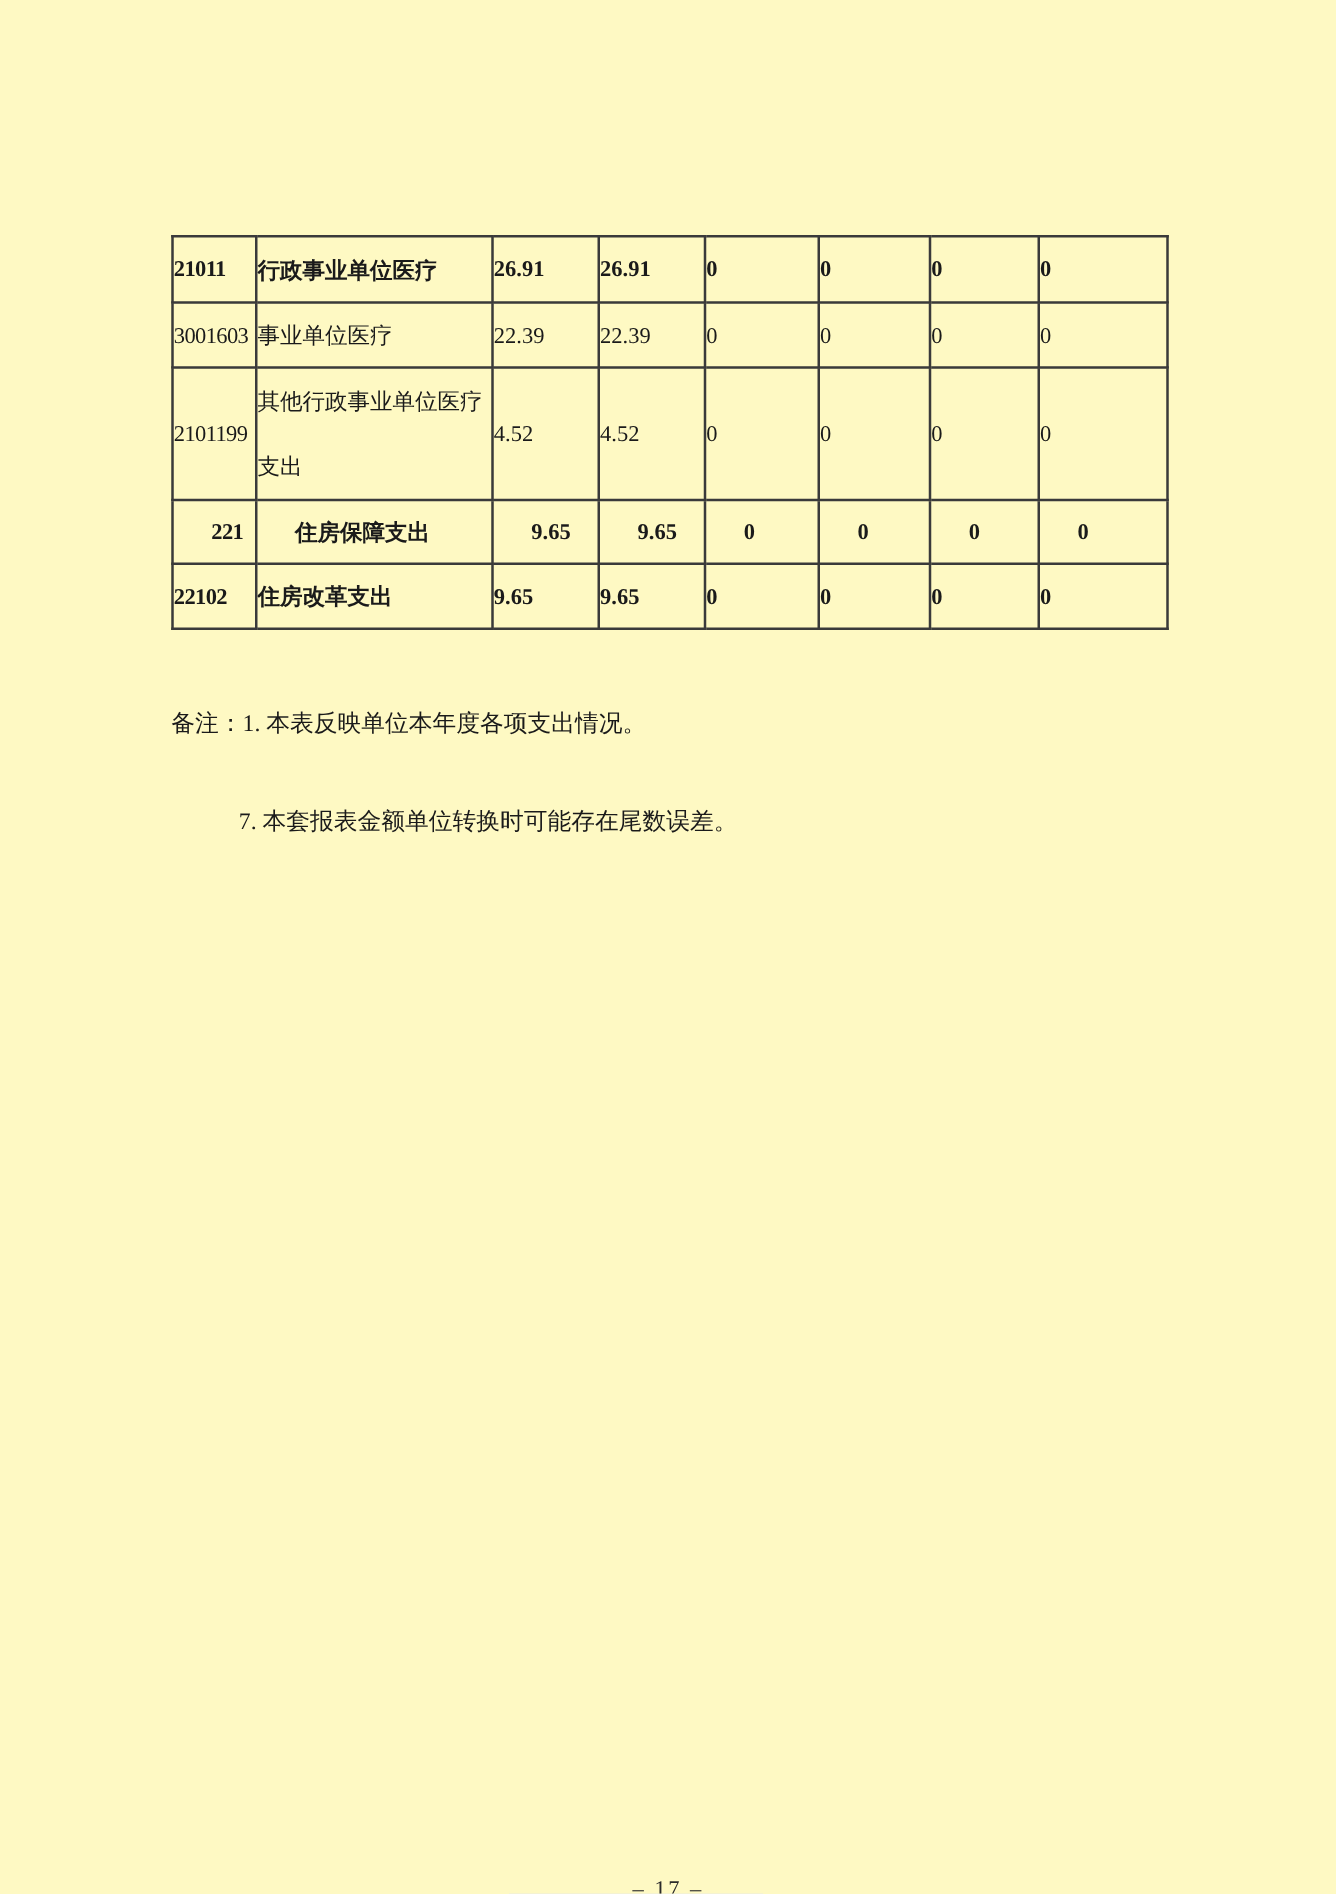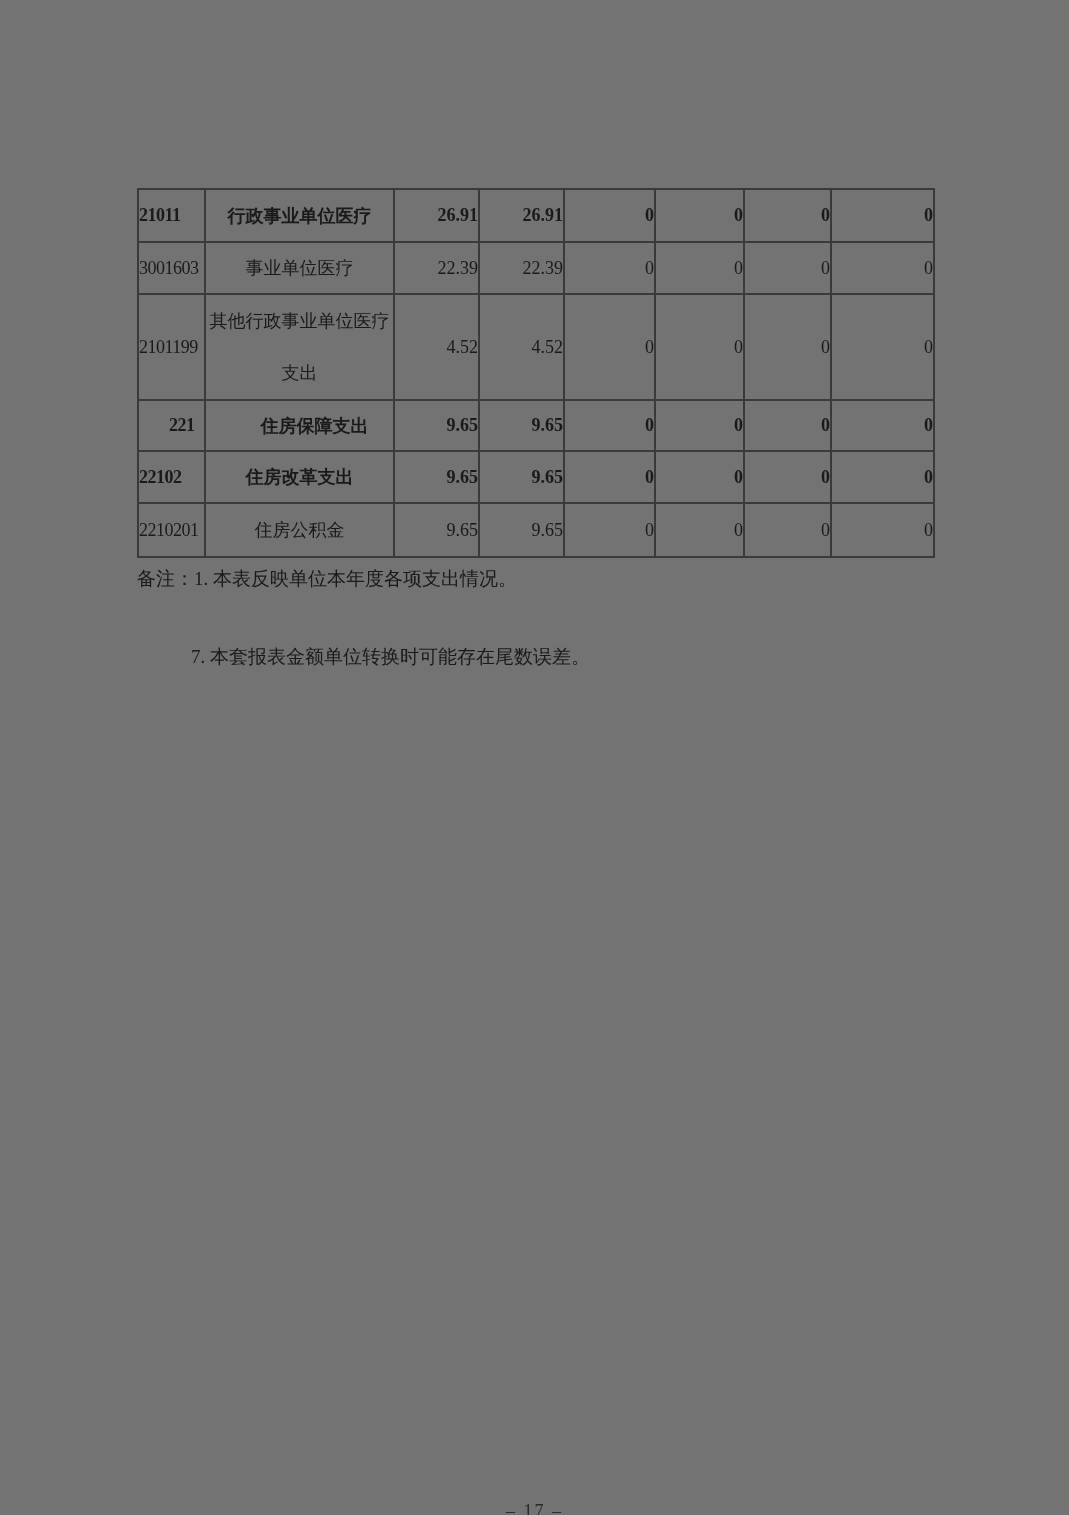--- a/index.html
+++ b/index.html
@@ -5,21 +5,21 @@
   html, body {
     margin: 0;
     padding: 0;
     background: #e8e8e8;
   }
   .page {
     position: relative;
     width: 1069px;
     height: 1515px;
     margin: 0 auto;
-    background: #737373;
+    background: #fef9c3;
     font-family: "Liberation Serif", "DejaVu Serif", serif;
     color: #1a1a1a;
     overflow: hidden;
   }
   table.expense-table {
     position: absolute;
     left: 137px;
     top: 188px;
     width: 796px;
     border-collapse: collapse;
@@ -32,25 +32,25 @@
     vertical-align: middle;
     overflow: hidden;
   }
   td.code-cell {
     padding-left: 3px;
     text-align: left;
     letter-spacing: -0.5px;
   }
   td.name-cell {
     padding-left: 5px;
-    text-align: center;
+    text-align: left;
     word-break: break-all;
   }
   td.num-cell {
-    text-align: right;
+    text-align: left;
     padding-right: 13px;
   }
   tr.bold-row td {
     font-weight: bold;
   }
   tr.r1 td { height: 51px; }
   tr.r2 td { height: 50px; }
   tr.r3 td { height: 104px; }
   tr.r4 td { height: 49px; padding-left: 30px; }
   tr.r5 td { height: 50px; }
@@ -140,30 +140,20 @@
       <tr class="r5 bold-row">
         <td class="code-cell">22102</td>
         <td class="name-cell">住房改革支出</td>
         <td class="num-cell">9.65</td>
         <td class="num-cell">9.65</td>
         <td class="num-cell">0</td>
         <td class="num-cell">0</td>
         <td class="num-cell">0</td>
         <td class="num-cell">0</td>
       </tr>
-      <tr class="r6">
-        <td class="code-cell">2210201</td>
-        <td class="name-cell">住房公积金</td>
-        <td class="num-cell">9.65</td>
-        <td class="num-cell">9.65</td>
-        <td class="num-cell">0</td>
-        <td class="num-cell">0</td>
-        <td class="num-cell">0</td>
-        <td class="num-cell">0</td>
-      </tr>
     </tbody>
   </table>
 
   <div class="note note-1">备注：1. 本表反映单位本年度各项支出情况。</div>
   <div class="note note-2">7. 本套报表金额单位转换时可能存在尾数误差。</div>
 
   <div class="page-number">– 17 –</div>
 
 </div>
 

